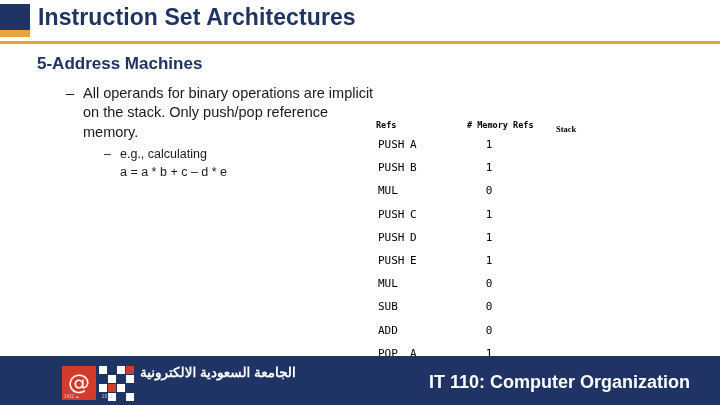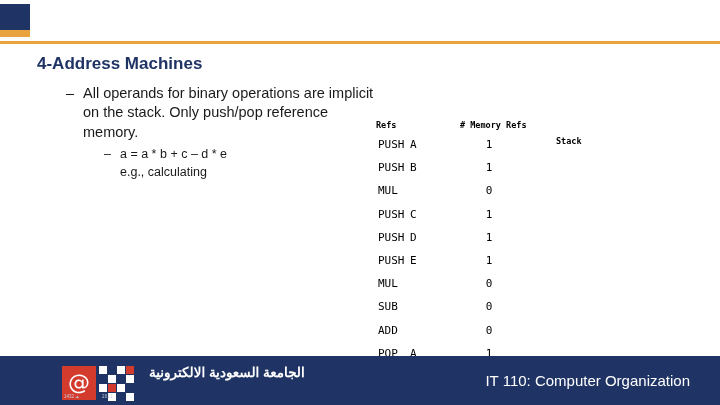--- a/index.html
+++ b/index.html
@@ -113,22 +113,22 @@
     font-family: "DejaVu Sans Mono", monospace;
   }
   .table-head {
     position: relative;
     height: 18px;
     font-size: 8.5px;
     font-weight: bold;
     color: #000000;
   }
   .th-code   { position: absolute; left: 0px;   top: 0; }
-  .th-refs   { position: absolute; left: 84px;  top: 0; }
-  .th-stack  { position: absolute; left: 180px; top: 16px; }
+  .th-refs   { position: absolute; left: 91px;  top: 0; }
+  .th-stack  { position: absolute; left: 180px; top: 4px; font-family: Liberation Serif, serif; }
 
   .table-row {
     position: relative;
     height: 23.2px;
     font-size: 11px;
     color: #000000;
   }
   .td-op    { position: absolute; left: 2px;  top: 0; }
   .td-arg   { position: absolute; left: 34px; top: 0; }
   .td-refs  { position: absolute; left: 108px; top: 0; text-align: center; width: 10px; }
@@ -148,22 +148,22 @@
     bottom: 46px;
     width: 720px;
     height: 3px;
     background: #1f3364;
   }
   .footer-text {
     position: absolute;
     right: 30px;
     top: 13px;
     color: #ffffff;
-    font-size: 15px;
-    font-weight: normal;
+    font-size: 18px;
+    font-weight: bold;
     white-space: nowrap;
   }
 
   
   .logo {
     position: absolute;
     left: 62px;
     top: 5px;
     width: 250px;
     height: 38px;
@@ -191,21 +191,20 @@
   }
   .logo-ar {
     position: absolute;
     left: 78px;
     top: 0px;
     color: #ffffff;
     font-size: 13.5px;
     font-weight: bold;
     direction: rtl;
     white-space: nowrap;
-    margin-left: 9px;
   }
   .logo-en {
     position: absolute;
     left: 78px;
     top: 19px;
     font-size: 10px;
     font-weight: bold;
     white-space: nowrap;
     color: #ffffff;
   }
@@ -221,34 +220,35 @@
   }
   .logo-sub .l { position: absolute; left: 2px; }
   .logo-sub .r { position: absolute; left: 40px; }
 </style>
 </head>
 <body>
 
 <div class="header">
   <div class="header-swatch"></div>
   <div class="header-swatch-accent"></div>
+  <div class="header-title">Instruction Set Architectures</div>
   <div class="header-rule"></div>
 </div>
 
-<div class="slide-subtitle">4-Address Machines</div>
+<div class="slide-subtitle">5-Address Machines</div>
 
 <div class="bullet-l1">
   <span class="dash">–</span>
   <span class="txt">All operands for binary operations are implicit on the stack. Only push/pop reference memory.</span>
 </div>
 
 <div class="bullet-l2">
   <span class="dash">–</span>
+  <span class="txt">e.g., calculating</span>
   <span class="txt">a = a * b + c – d * e</span>
-  <span class="txt">e.g., calculating</span>
 </div>
 
 <div class="table">
   <div class="table-head">
     <span class="th-code">Refs</span>
     <span class="th-refs"># Memory Refs</span>
     <span class="th-stack">Stack</span>
   </div>
 
   <div class="table-row">

